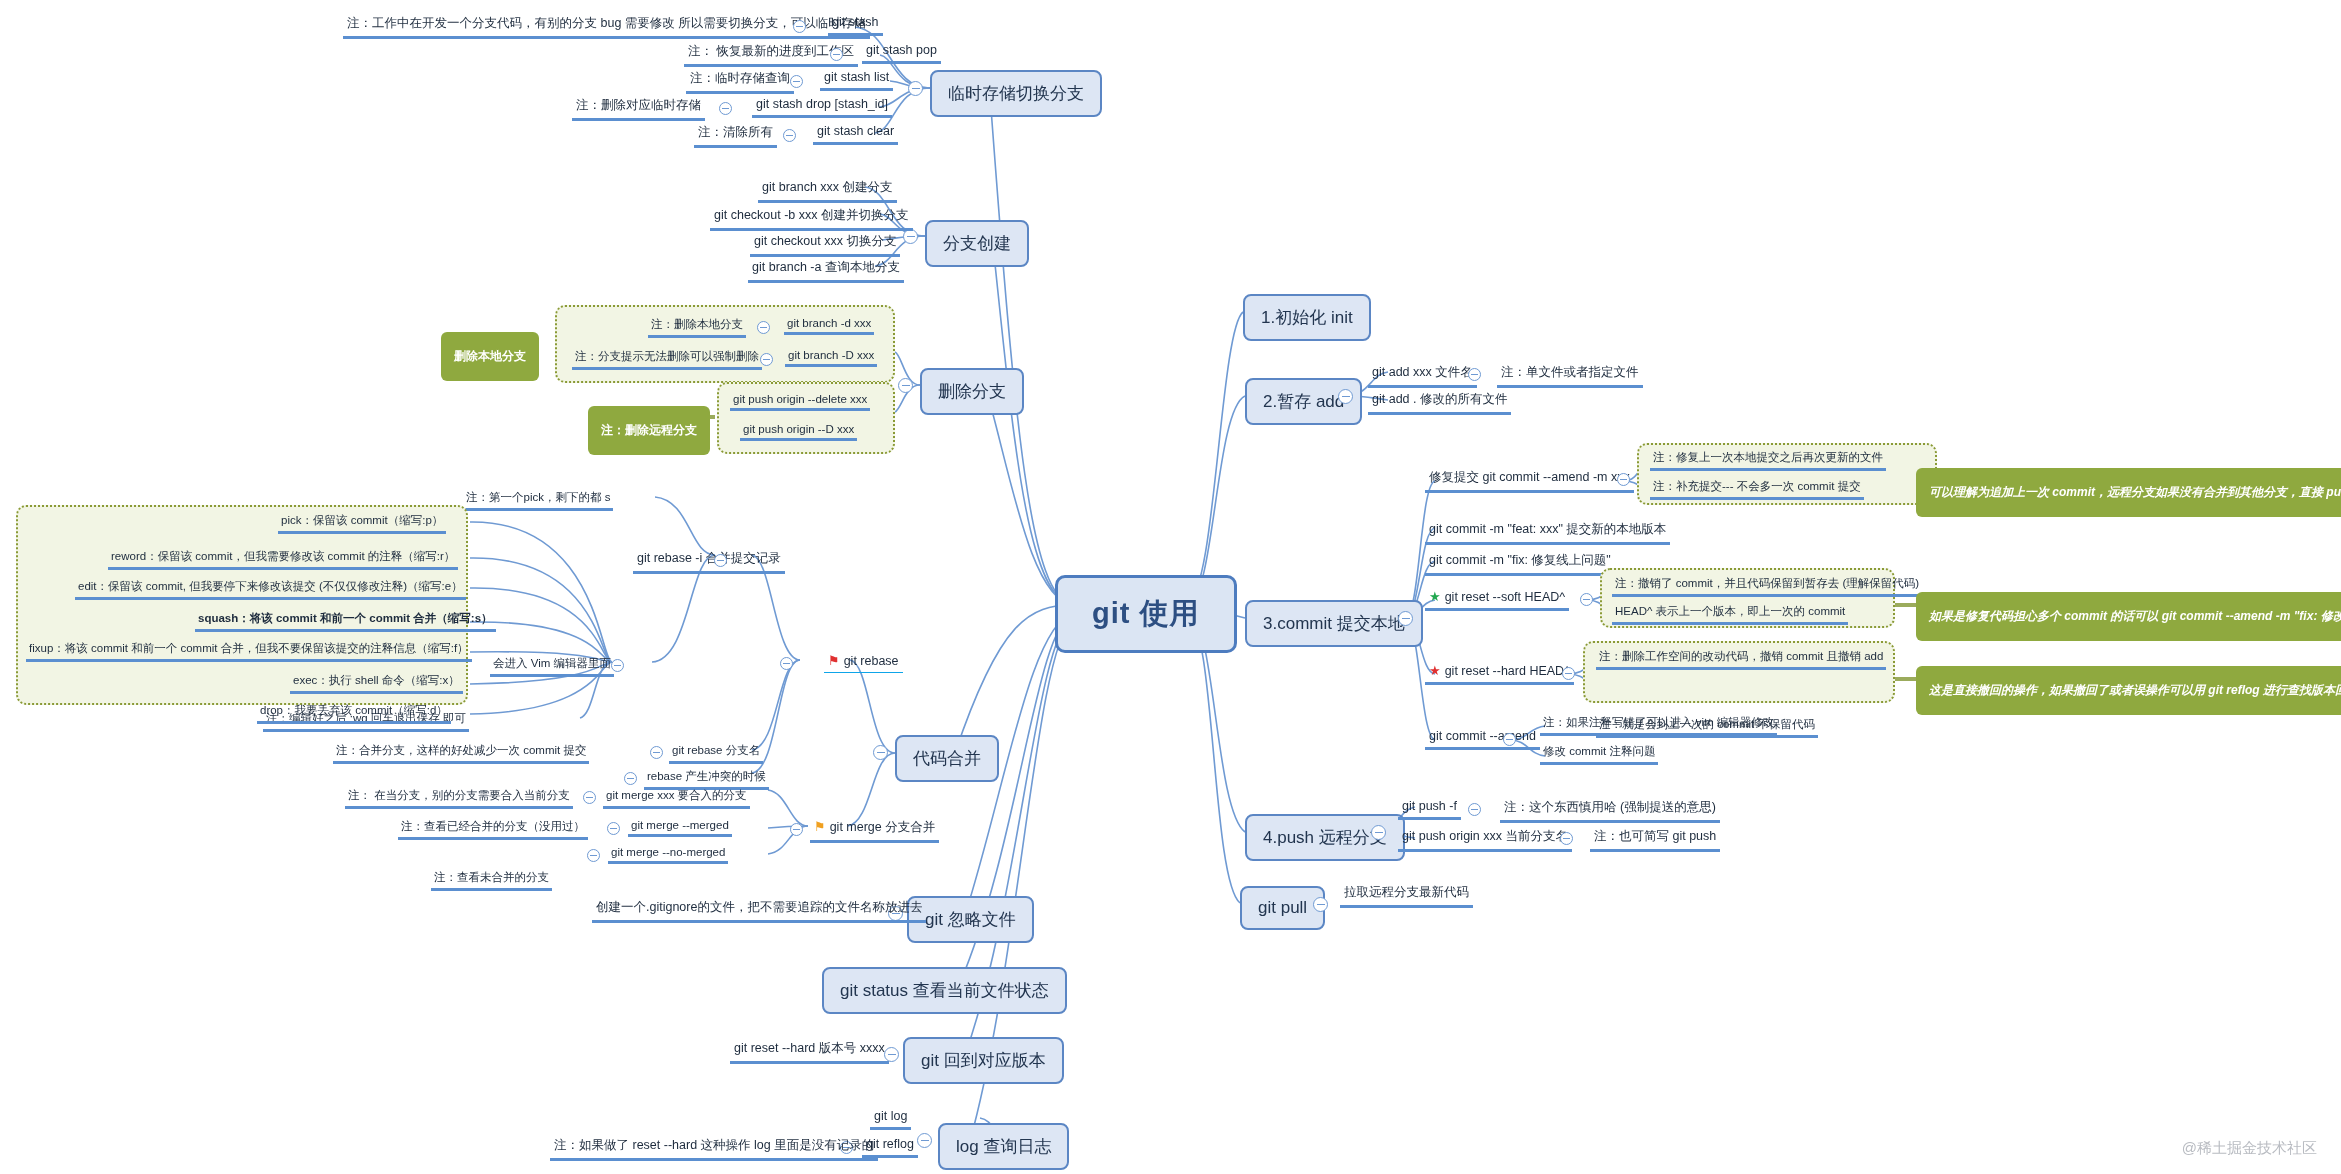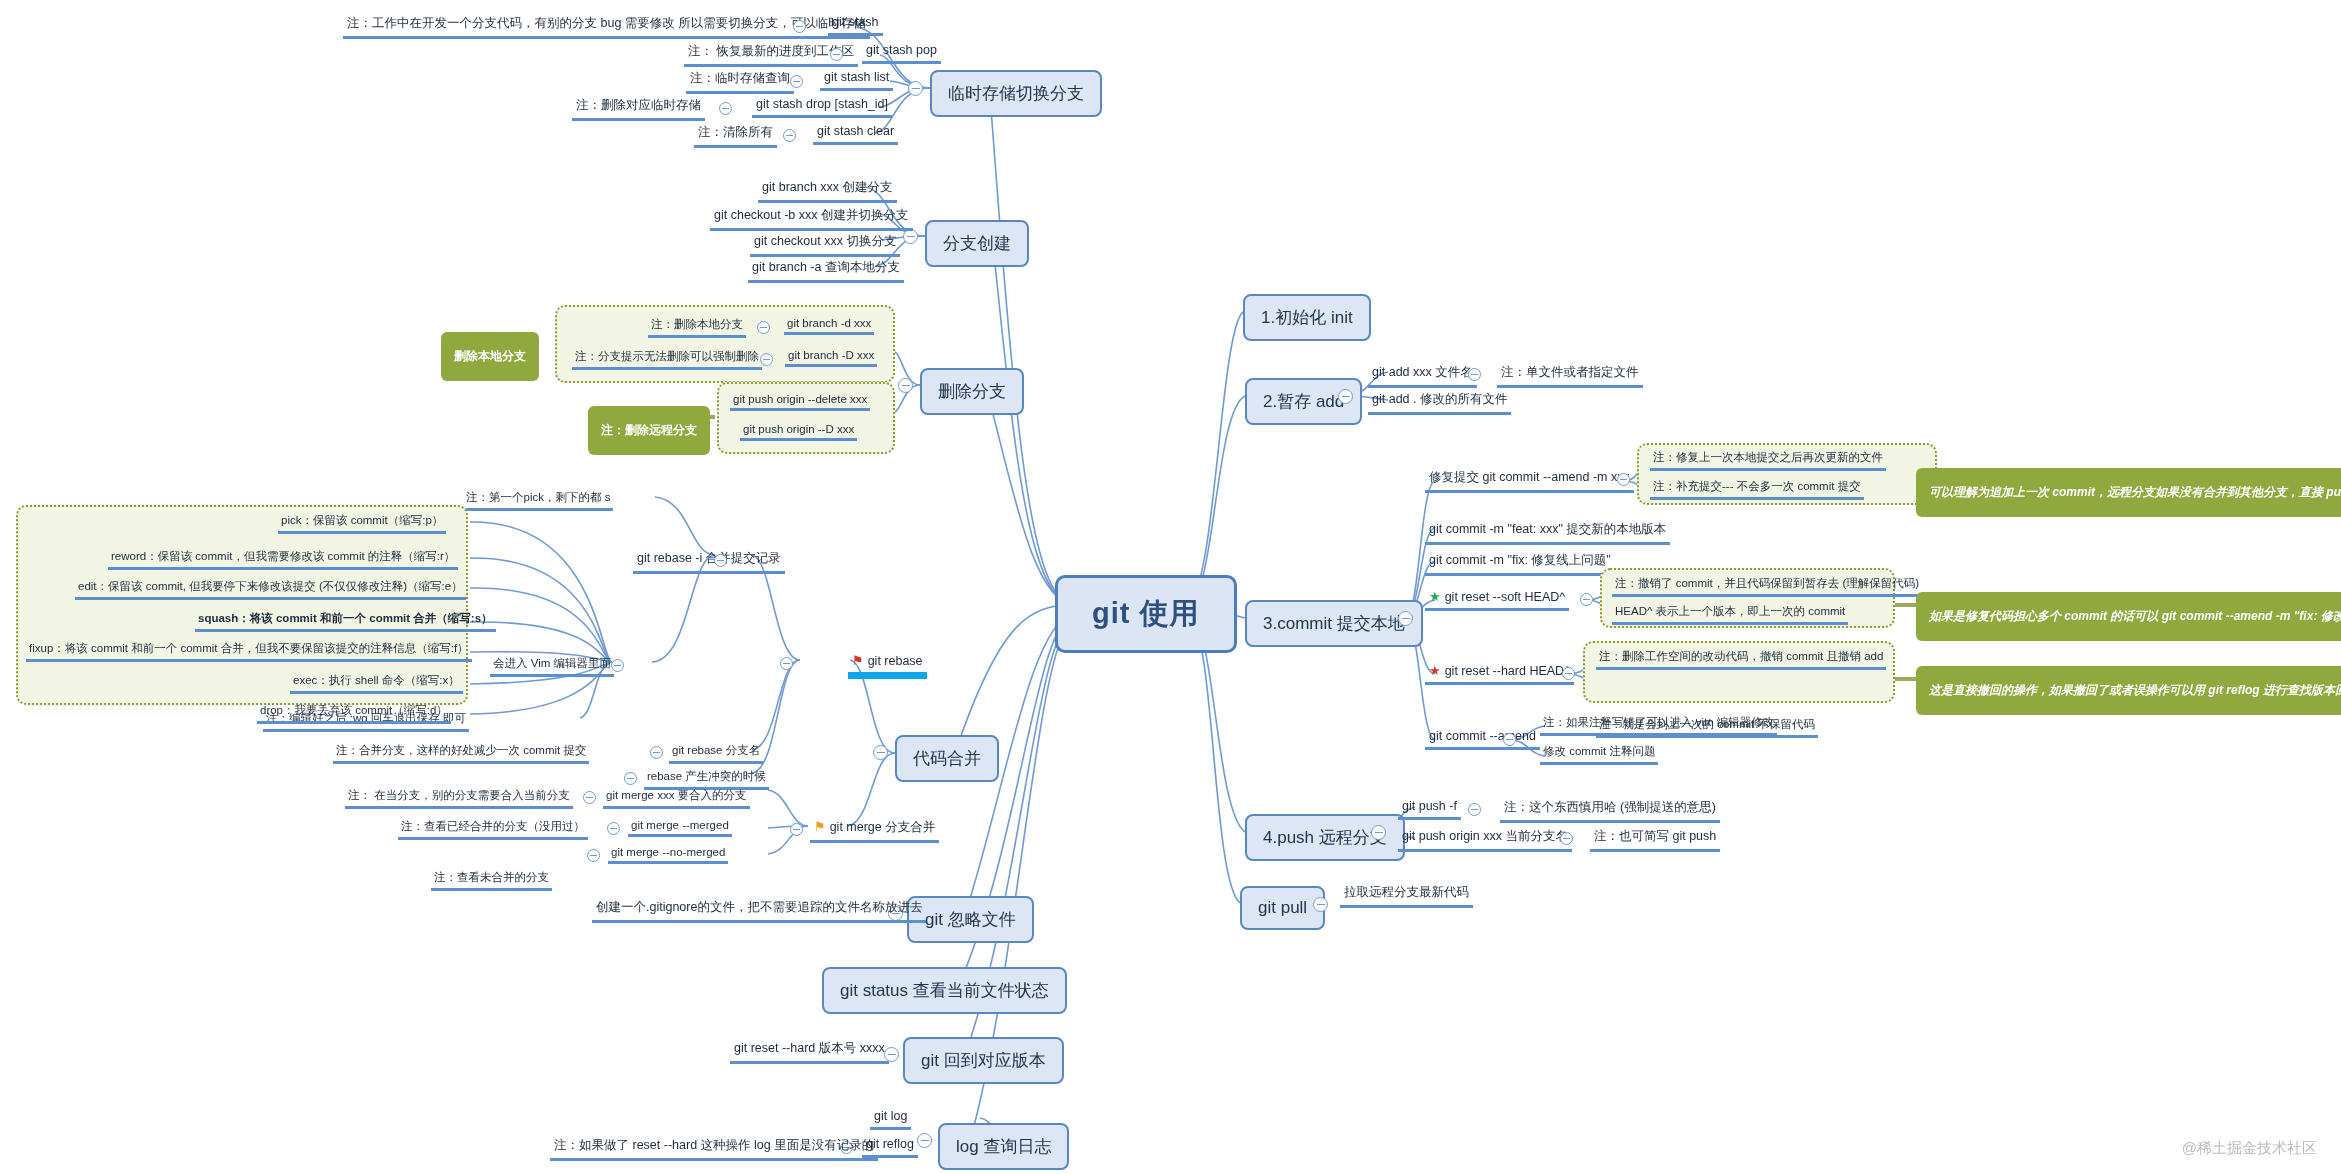--- a/index.html
+++ b/index.html
@@ -219,21 +219,21 @@
   <div class="node lvl3" style="left:785px;top:348px;">git branch -D xxx</div>
 
   <div class="dotbox" style="left:717px;top:382px;width:178px;height:72px;"></div>
   <div class="node greenpill plain" style="left:588px;top:406px;">注：删除远程分支</div>
   <div class="node lvl3" style="left:730px;top:392px;">git push origin --delete xxx</div>
   <div class="node lvl3" style="left:740px;top:422px;">git push origin --D xxx</div>
 
   <div class="node lvl1" style="left:895px;top:735px;">代码合并</div>
   <span class="toggle" style="left:873px;top:745px;"></span>
 
-  <div class="node lvl2 nobar" style="left:848px;top:652px;border-bottom:7px solid #0ea5e9;"><span class="mk flag-red">⚑</span><span>git rebase</span></div>
+  <div class="node lvl2 nobar" style="left:824px;top:652px;border-bottom:1px solid #0ea5e9;"><span class="mk flag-red">⚑</span><span>git rebase</span></div>
   <span class="toggle sm" style="left:780px;top:657px;"></span>
 
   <div class="node lvl2" style="left:633px;top:549px;">git rebase -i 合并提交记录</div>
   <span class="toggle sm" style="left:714px;top:554px;"></span>
   <div class="node lvl3" style="left:463px;top:489px;">注：第一个pick，剩下的都 s</div>
 
   <div class="node lvl3" style="left:490px;top:655px;">会进入 Vim 编辑器里面</div>
   <span class="toggle sm" style="left:611px;top:659px;"></span>
   <div class="node lvl3" style="left:263px;top:710px;">注：编辑好之后 :wq 回车退出保存 即可</div>
 

